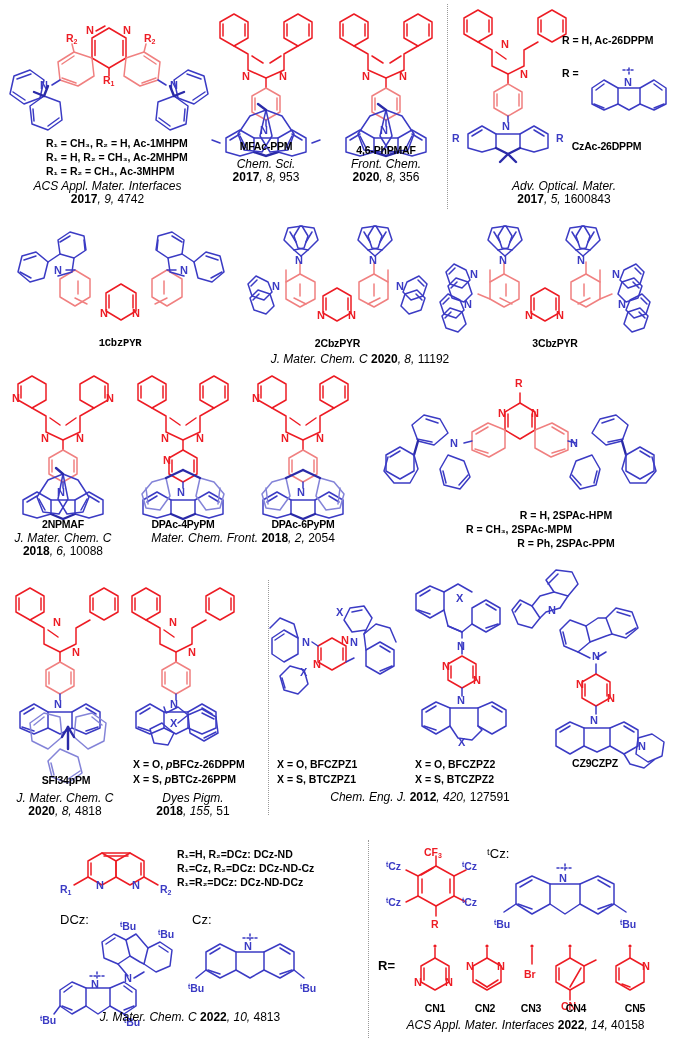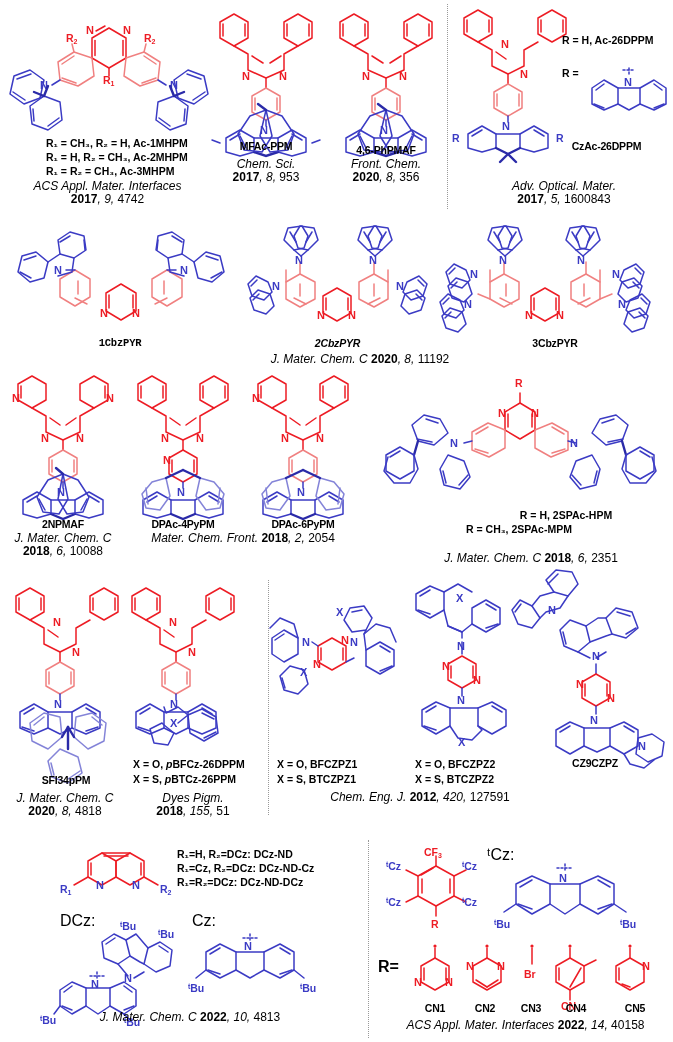--- a/index.html
+++ b/index.html
@@ -11,21 +11,21 @@
   }
   .fig{position:relative;width:673px;height:1042px;}
 
   
   .lbl{position:absolute;text-align:center;line-height:1.18;white-space:nowrap;}
   .name{font-weight:bold;font-size:10.5px;letter-spacing:-.2px;}
   .cite{font-style:italic;font-size:12px;}
   .cite b{font-style:normal;font-weight:bold;}
   .cite i{font-style:italic;}
   .rlist{font-weight:bold;font-size:10.5px;text-align:left;line-height:1.45;white-space:nowrap;}
-  .grp{font-weight:bold;font-size:16px;}
+  .grp{font-weight:bold;font-size:13px;}
 
   
   .vdiv{position:absolute;width:0;border-left:1px dotted #999;}
 
   
   svg{display:block;position:absolute;overflow:visible;}
   .rd{stroke:#ED1C24;stroke-width:1.5;fill:none;stroke-linecap:round;stroke-linejoin:round;}
   .rdf{stroke:#F08080;stroke-width:1.5;fill:none;stroke-linecap:round;stroke-linejoin:round;}
   .bl{stroke:#3B3BC4;stroke-width:1.5;fill:none;stroke-linecap:round;stroke-linejoin:round;}
   .blf{stroke:#8484D8;stroke-width:1.5;fill:none;stroke-linecap:round;stroke-linejoin:round;}
@@ -366,21 +366,21 @@
     </g>
 
     <text class="atNb" x="146" y="62">N</text>
     <g class="bl">
       <path d="M155 66 L167 62 L175 70 L171 82 L159 86 L151 78 Z"></path>
       <path d="M166 66 L172 72"></path>
       <path d="M157 54 L169 48 L177 56 L173 68 L161 72 L153 64 Z"></path>
       <path d="M168 52 L174 58"></path>
     </g>
   </svg>
-  <div class="lbl name" style="left:255px;width:165px;top:337px;font-style:italic;">2CbzPYR</div>
+  <div class="lbl name" style="left:255px;width:165px;top:337px;">2CbzPYR</div>
 
   <svg style="left:430px;top:228px;" width="230" height="105" viewBox="0 0 230 105">
     <g class="rd">
       <path d="M115 60 L101 68 L101 85 L115 93 L129 85 L129 68 Z"></path>
       <path d="M104 70 L104 82"></path>
         <path d="M126 70 L126 82"></path>
     </g>
     <text class="atN" x="95" y="91">N</text>
       <text class="atN" x="126" y="91">N</text>
 
@@ -644,23 +644,21 @@
     </g>
     <path class="bld" d="M252 66 L256 80"></path>
     <g class="bl">
       <path d="M256 80 L270 72 L284 80 L284 96 L270 104 L256 96 Z"></path>
       <path d="M270 76 L280 82"></path>
       <path d="M256 80 L252 94 L260 108 L276 108 L286 96 L282 82"></path>
     </g>
   </svg>
   <div class="lbl rlist" style="left:466px;width:200px;top:508px;text-align:center;">R = H, 2SPAc-HPM</div>
   <div class="lbl rlist" style="left:466px;width:200px;top:522px;">R = CH₃, 2SPAc-MPM</div>
-  <div class="lbl cite" style="left:396px;width:270px;top:551px;">
-    <span>J. Mater. Chem. C</span><span>&nbsp;</span><b>2018</b><span>, </span><i>6</i><span>, </span><span style="font-style:normal">2351</span>
-  </div>
+  <div class="lbl rlist" style="left:466px;width:200px;top:536px;text-align:center;">R = Ph, 2SPAc-PPM</div>
 
   <svg style="left:4px;top:582px;" width="120" height="150" viewBox="0 0 120 150">
     <g class="rd">
       <path d="M26 6 L12 14 L12 30 L26 38 L40 30 L40 14 Z"></path>
       <path d="M15 16 L15 28"></path>
         <path d="M37 16 L37 28"></path>
       <path d="M100 6 L86 14 L86 30 L100 38 L114 30 L114 14 Z"></path>
       <path d="M89 16 L89 28"></path>
         <path d="M111 16 L111 28"></path>
       <path d="M26 38 L40 46 L40 62 L56 70 L72 62 L72 46 L86 38"></path>

